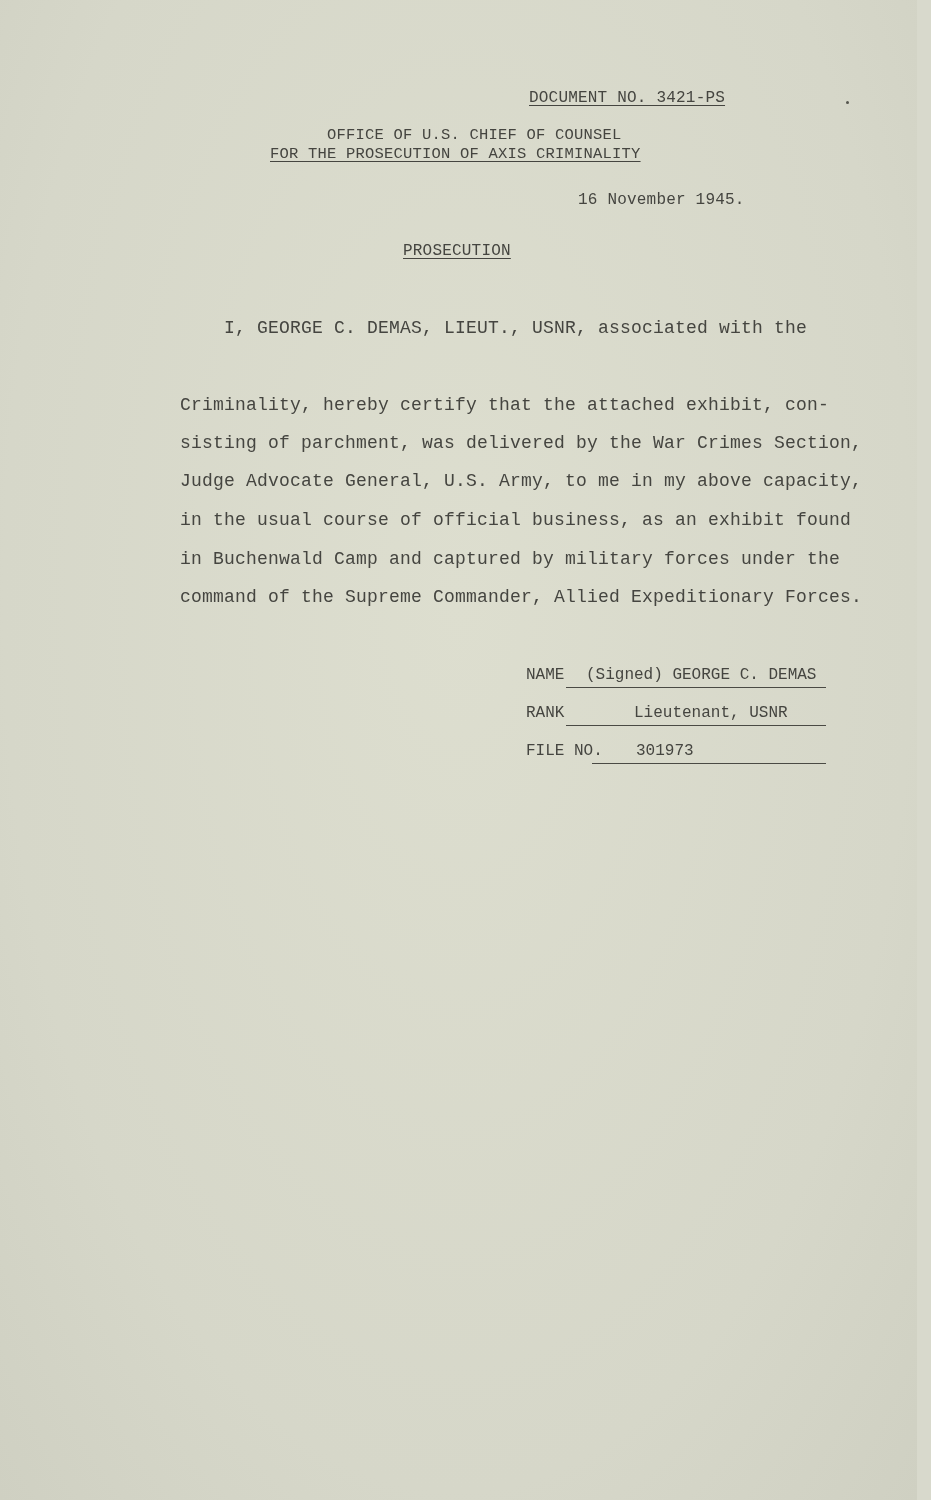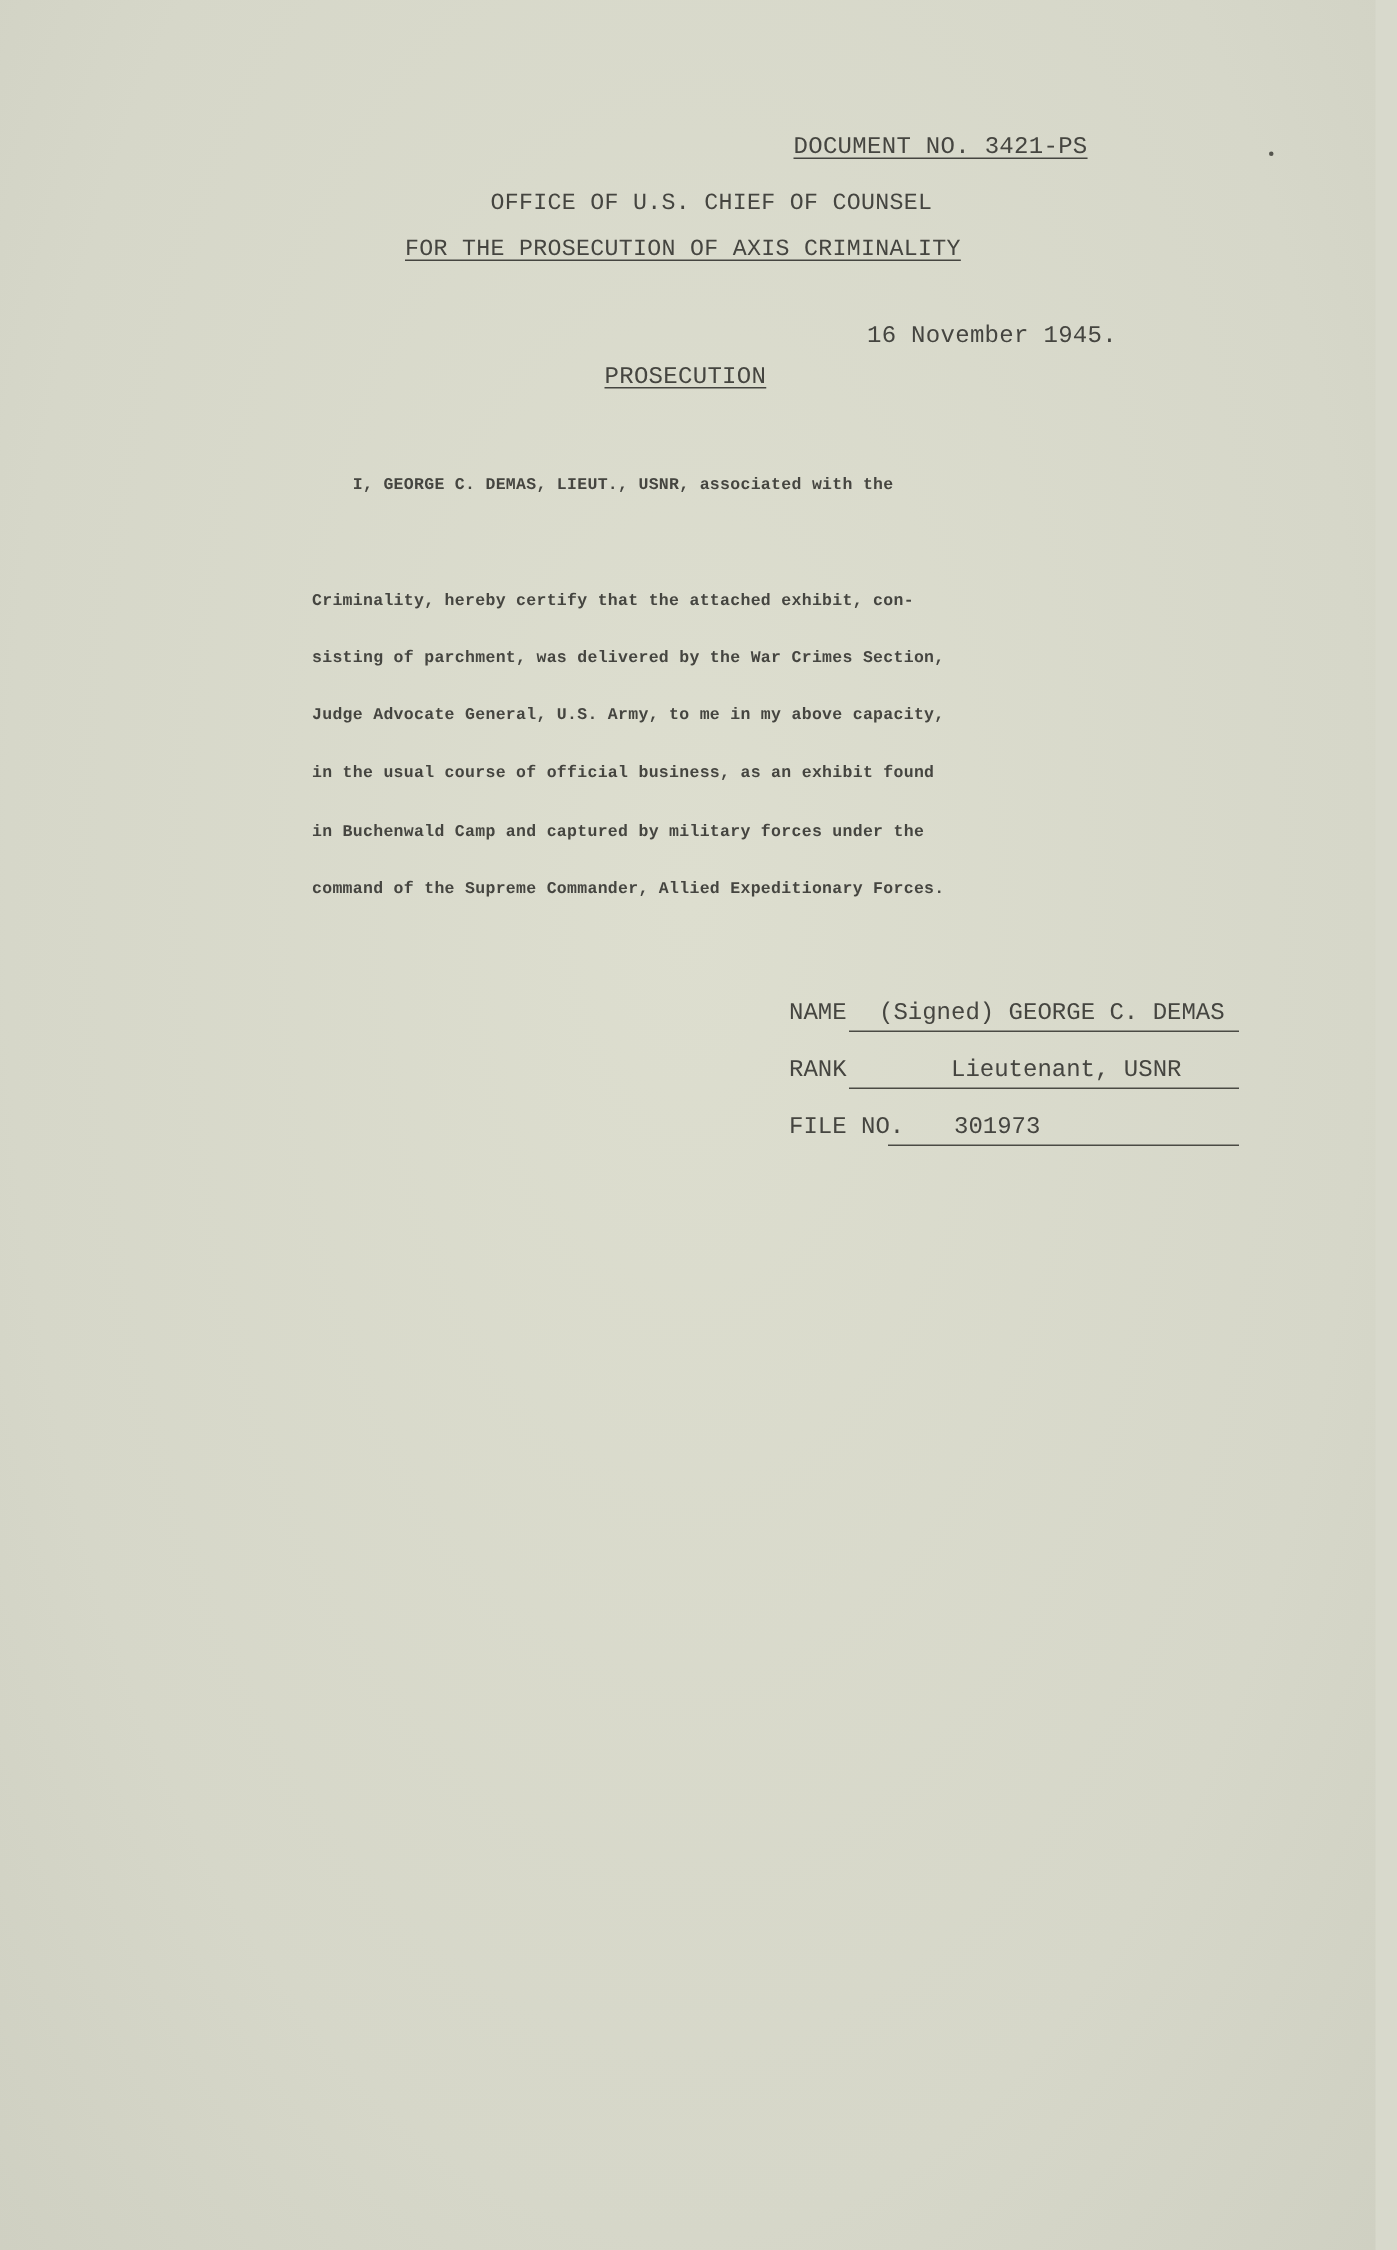--- a/index.html
+++ b/index.html
@@ -11,24 +11,24 @@
     position: relative;
   }
   .paper {
     position: absolute; left: 0; top: 0; width: 917px; height: 1500px;
     background: radial-gradient(ellipse at 50% 40%, #dddecf 0%, #d6d7c9 70%, #cfd0c2 100%);
   }
   .t { position: absolute; white-space: pre; font-size: 16px; letter-spacing: 0.2px; }
   .u { text-decoration: underline; text-underline-offset: 3px; }
   .docno { left: 529px; top: 89px; }
   .hdr1 { left: 327px; top: 126px; font-size: 15.5px; }
-  .hdr2 { left: 270px; top: 145px; font-size: 15.5px; margin-top: 12px; }
-  .date { left: 578px; top: 215px; }
+  .hdr2 { left: 270px; top: 145px; font-size: 15.5px; }
+  .date { left: 578px; top: 191px; }
   .title { left: 403px; top: 242px; }
-  .body-line { left: 208px; font-size: 11px; font-weight: bold; }
+  .body-line { left: 180px; font-size: 18px; }
   .field { position: absolute; left: 526px; width: 300px; height: 22px; font-size: 16px; }
   .field .lbl { position: absolute; left: 0; top: 0; white-space: pre; }
   .field .line { position: absolute; bottom: 0; border-bottom: 1.5px solid #4a4a44; }
   .field .val { position: absolute; top: 0; white-space: pre; }
   .speck { position: absolute; width: 3px; height: 3px; background: #55554e; border-radius: 50%; }
 </style>
 </head>
 <body>
 
 <div class="paper">

